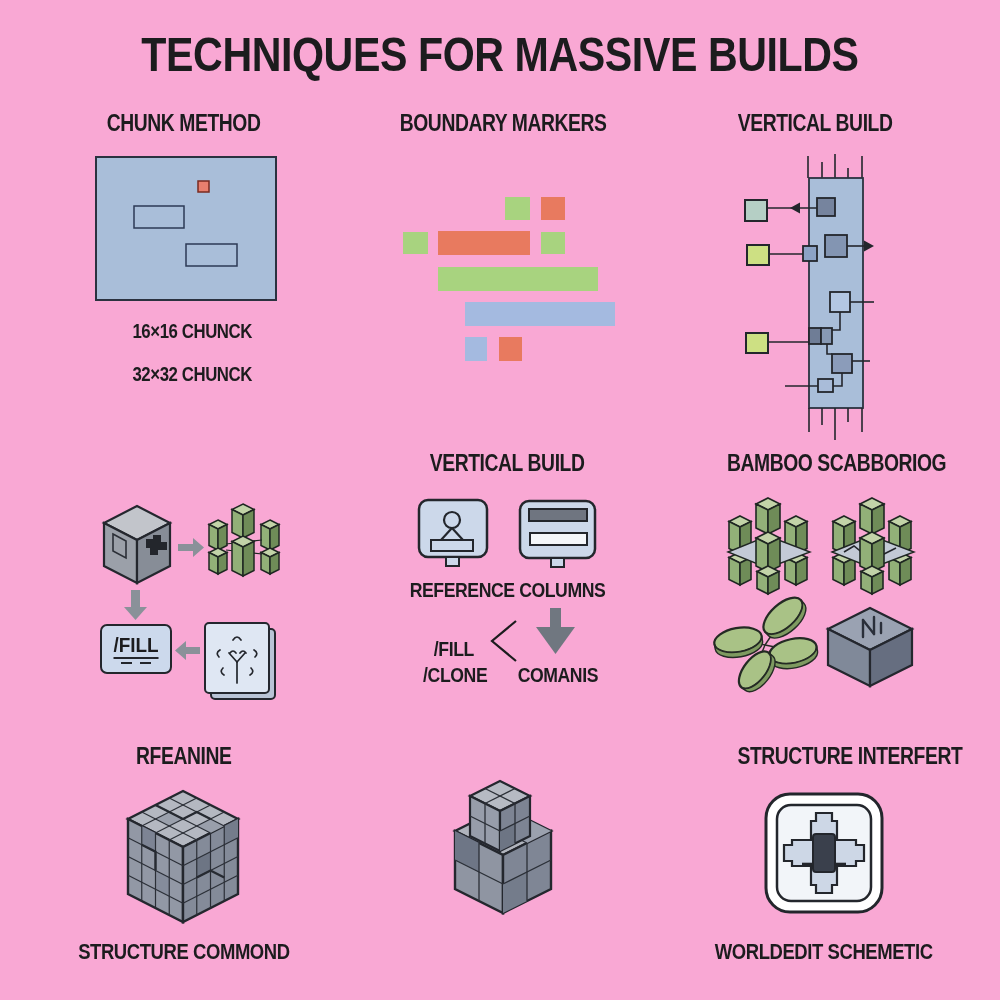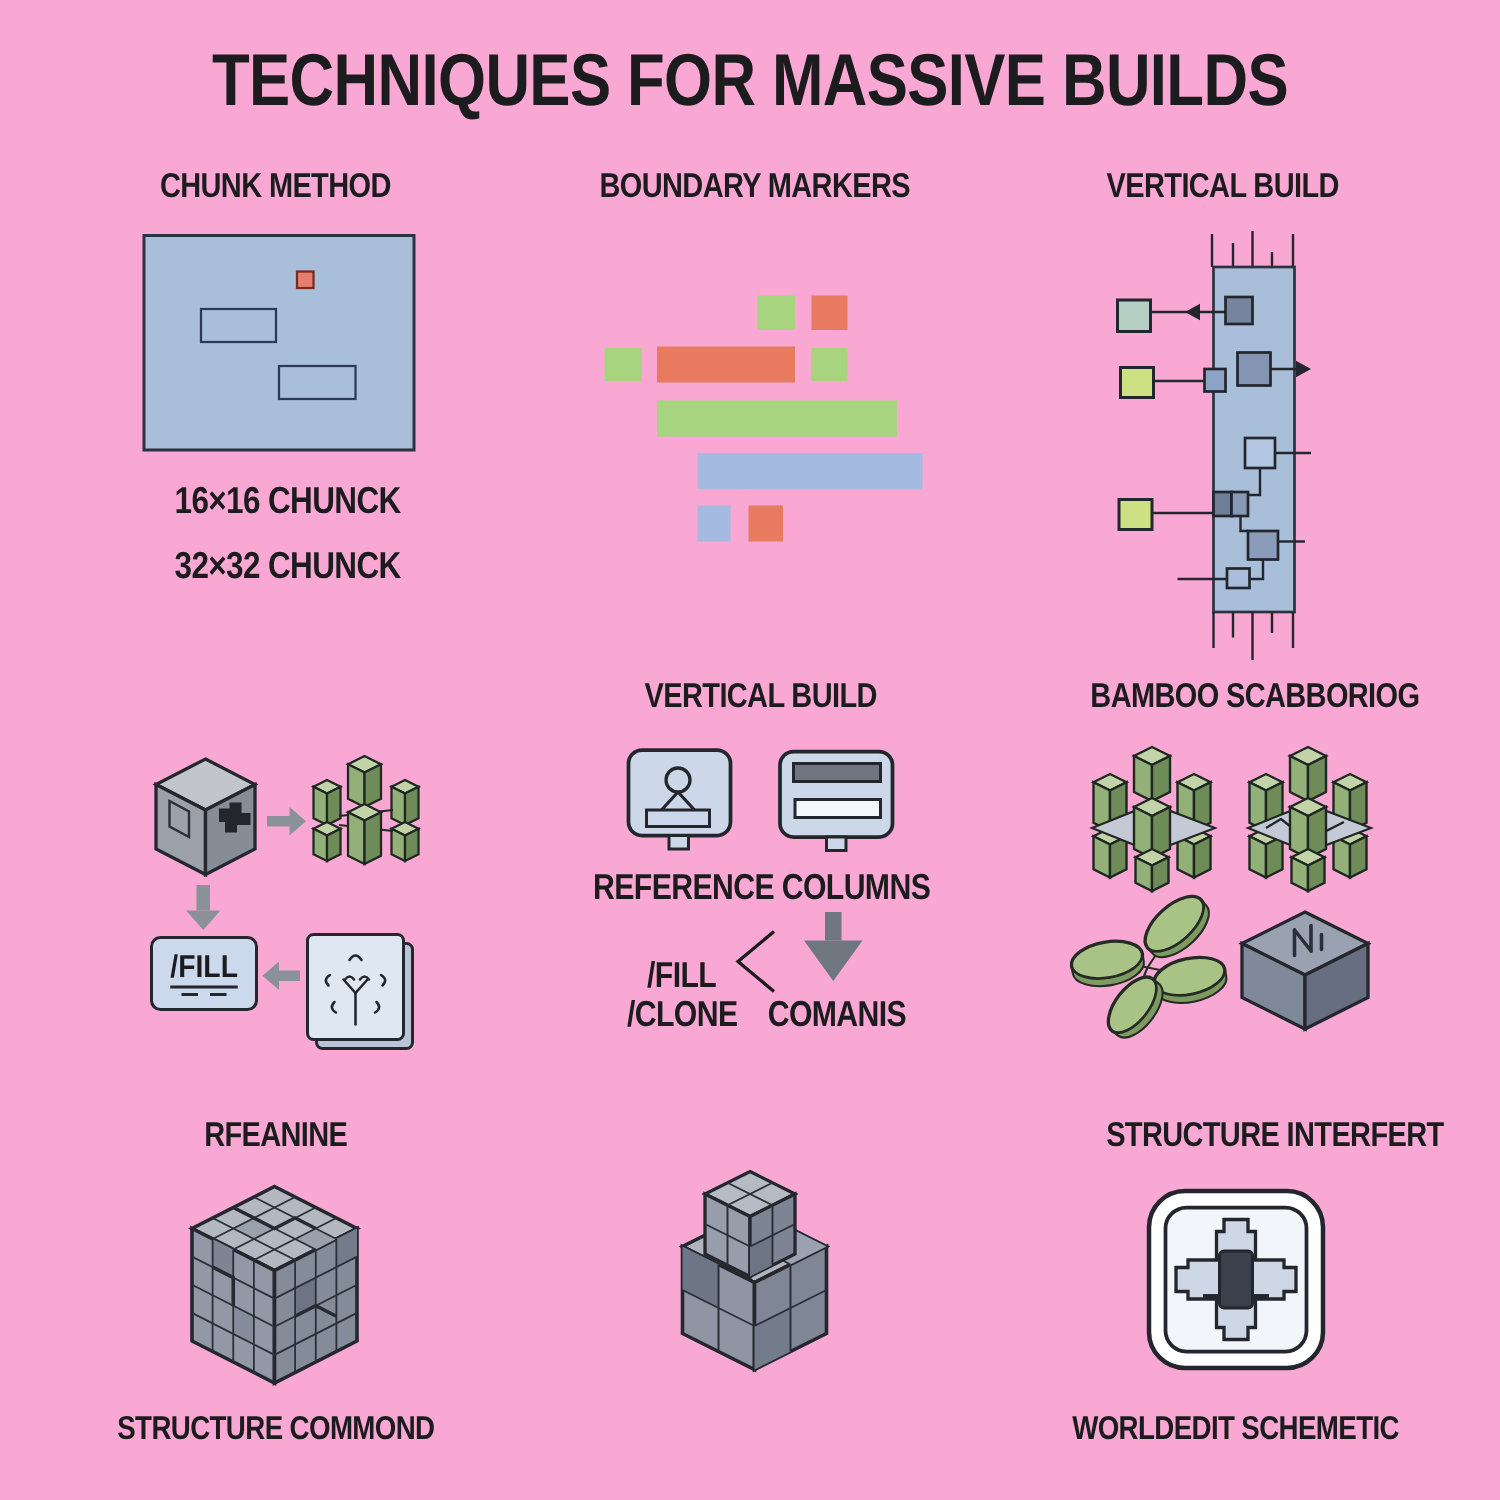--- a/index.html
+++ b/index.html
@@ -2,23 +2,23 @@
 <html><head>
 <meta charset="utf-8">
 <style>
   html,body{margin:0;padding:0;background:#ffffff;}
   #canvas{position:relative;width:1000px;height:1000px;background:#f9a8d4;overflow:hidden;
           font-family:"Liberation Sans",sans-serif;color:#1c1c1e;}
   .t{position:absolute;text-align:center;white-space:nowrap;font-weight:700;color:#1c1c1e;}
   .cond{display:inline-block;transform:scaleX(0.84);transform-origin:50% 50%;letter-spacing:-0.5px;}
   .title{font-size:49px;letter-spacing:-1px;}
   .h{font-size:23px;}
-  .cap-lg{font-size:25px;}
+  .cap-lg{font-size:20px;}
   .cap-md{font-size:22px;}
-  .cap-sm{font-size:24px;}
+  .cap-sm{font-size:21px;}
   svg{position:absolute;display:block;}
   .fillbox{position:absolute;left:100px;top:624px;width:68px;height:46px;background:#ccd9ec;
            border:2.5px solid #23262c;border-radius:7px;display:flex;flex-direction:column;
            align-items:center;justify-content:center;}
   .fillbox .ftxt{font-weight:700;font-size:21px;border-bottom:2px solid #23262c;line-height:1.05;
                  transform:scaleX(0.9);}
   .fillbox .dashes{display:flex;gap:8px;margin-top:3px;}
   .fillbox .dashes i{display:block;width:11px;height:2px;background:#23262c;}
 </style>
 </head>

